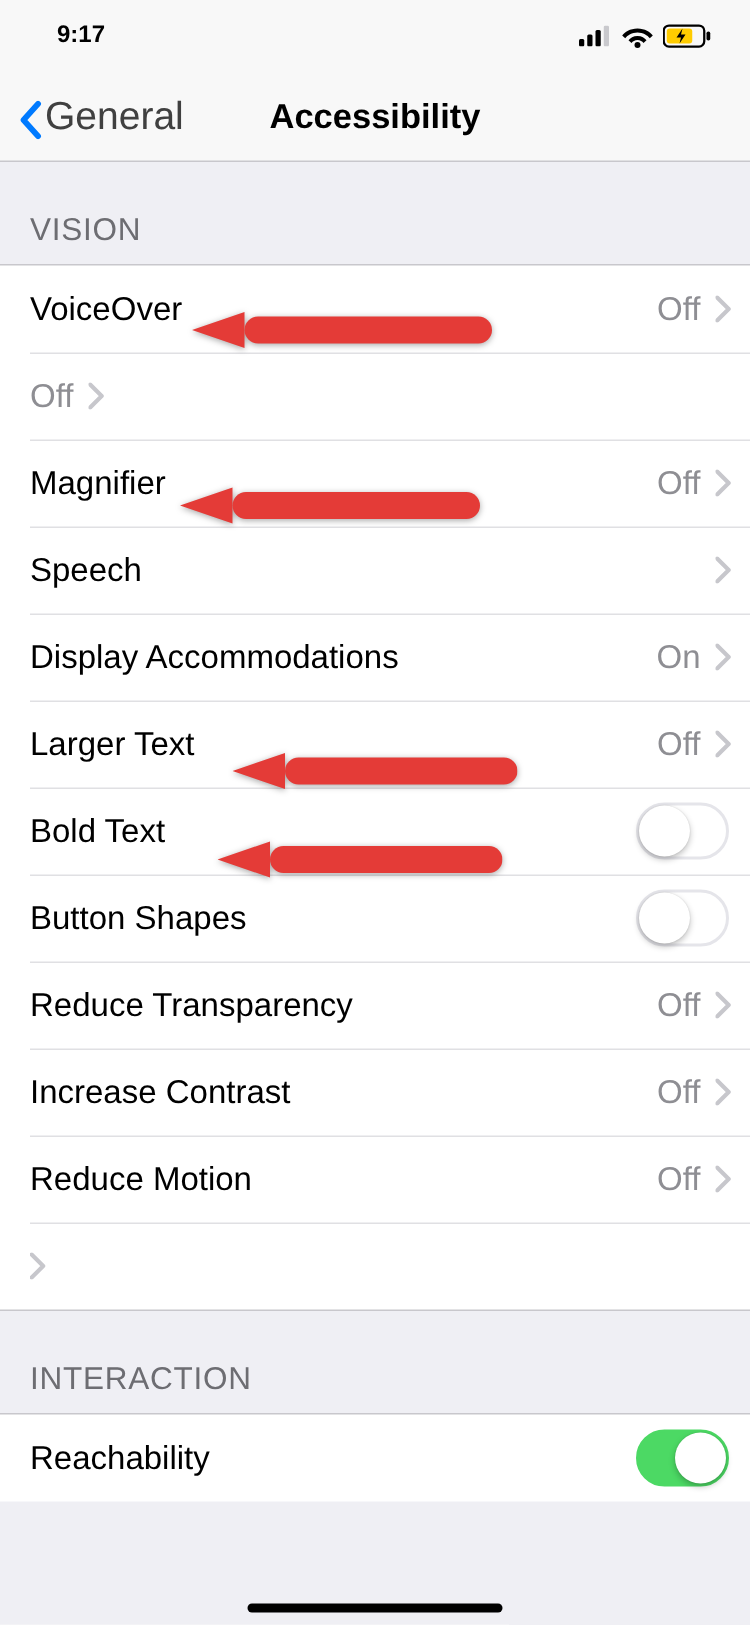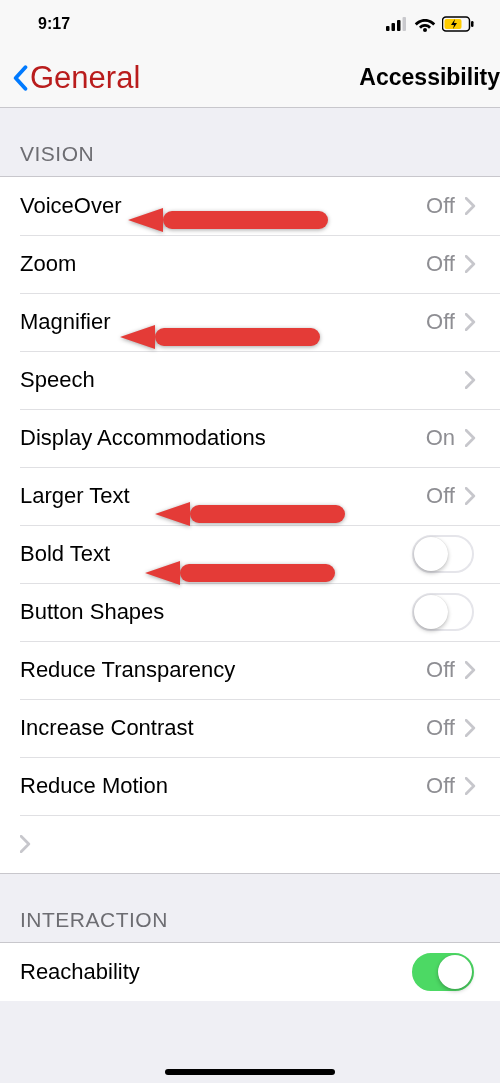--- a/index.html
+++ b/index.html
@@ -35,31 +35,31 @@
       height: 60px;
       background: #f8f8f8;
       border-bottom: 1px solid #c8c7cc;
       display: flex;
       align-items: center;
       position: relative;
       padding: 0 12px;
     }
     .back-btn {
       display: flex;
-      align-items: center;
-      color: #b91c1c;
-      font-size: 31px;
+      align-items: flex-end;
+      color: #404040;
+      font-size: 26px;
       cursor: pointer;
       gap: 2px;
     }
     .nav-title {
       position: absolute;
       left: 0;
       right: 0;
-      text-align: right;
+      text-align: center;
       font-size: 23px;
       font-weight: 600;
       color: #000;
       pointer-events: none;
     }
 
     
     .section-header {
       padding: 34px 20px 10px 20px;
       font-size: 21px;
@@ -89,21 +89,21 @@
     }
     .row-group { border-top: 1px solid #c8c7cc; border-bottom: 1px solid #c8c7cc; }
     .row-label {
       flex: 1;
       font-size: 22px;
       color: #000;
     }
     .row-right {
       display: flex;
       align-items: center;
-      padding-right: 24px;
+      padding-right: 12px;
       gap: 10px;
     }
     .row-value {
       font-size: 22px;
       color: #8e8e93;
     }
     .chevron-right-icon {
       color: #c7c7cc;
     }
 
@@ -215,21 +215,20 @@
     <div class="row-label">VoiceOver</div>
     <div class="row-right">
       <span class="row-value">Off</span>
       <svg class="chevron-right-icon" width="11" height="18" viewBox="0 0 10 16">
           <path d="M1 1 L8 8 L1 15" fill="none" stroke="#c7c7cc" stroke-width="2.5" stroke-linecap="round" stroke-linejoin="round"></path>
         </svg>
     </div>
   </div>
 
   <div class="row">
-    <div class="row-label">Zoom</div>
     <div class="row-right">
       <span class="row-value">Off</span>
       <svg class="chevron-right-icon" width="11" height="18" viewBox="0 0 10 16">
           <path d="M1 1 L8 8 L1 15" fill="none" stroke="#c7c7cc" stroke-width="2.5" stroke-linecap="round" stroke-linejoin="round"></path>
         </svg>
     </div>
   </div>
 
   <div class="row">
     <div class="row-label">Magnifier</div>

